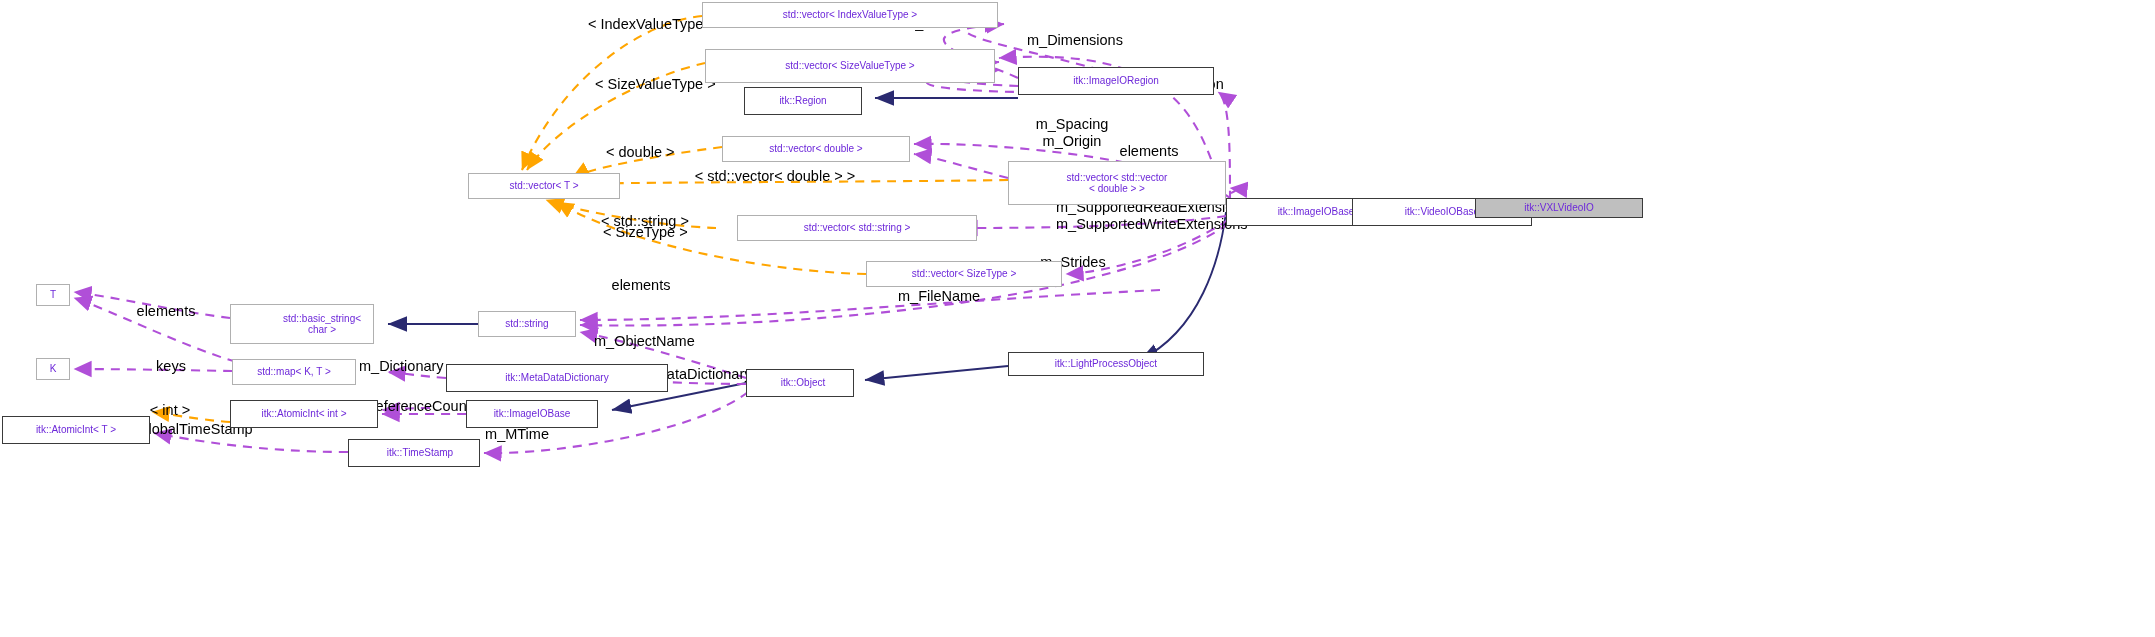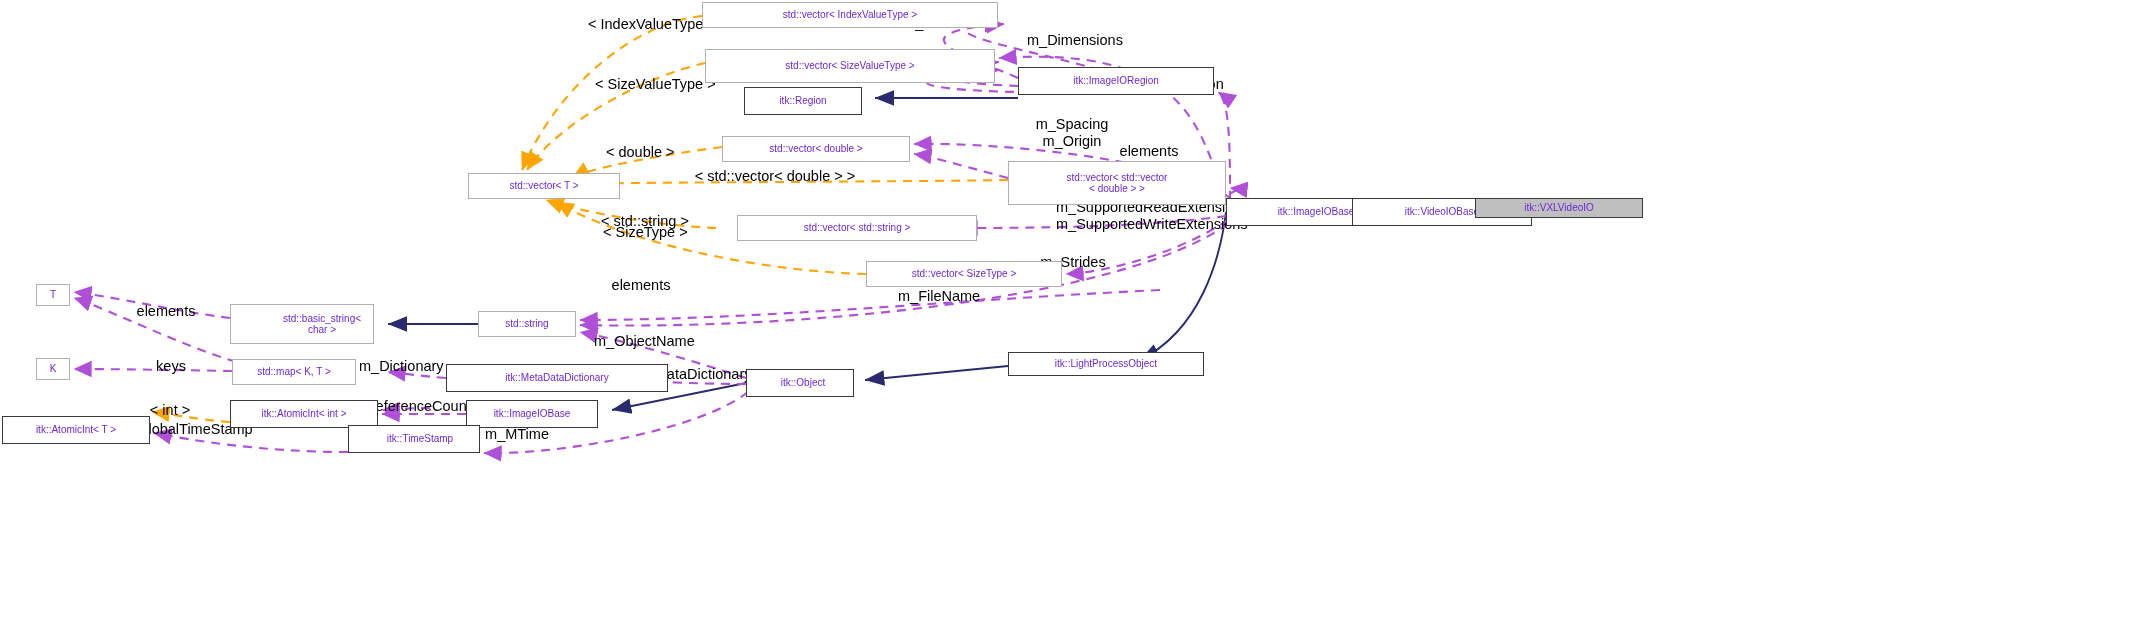--- a/index.html
+++ b/index.html
@@ -163,21 +163,21 @@
       <div class="node light" style="left: 478px; top: 311px; width: 98px; height: 26px;">std::string</div>
       <div class="node light" style="left: 36px; top: 284px; width: 34px; height: 22px;">T</div>
       <div class="node light" style="left: 36px; top: 358px; width: 34px; height: 22px;">K</div>
       <div class="node light" style="left: 232px; top: 359px; width: 124px; height: 26px; text-align: right;">std::map&lt; K, T &gt;</div>
       <div class="node solid" style="left: 446px; top: 364px; width: 222px; height: 28px;">itk::MetaDataDictionary</div>
       <div class="node solid" style="left: 746px; top: 369px; width: 108px; height: 28px; padding-left: 6px;">itk::Object</div>
       <div class="node solid" style="left: 1008px; top: 352px; width: 196px; height: 24px;">itk::LightProcessObject</div>
       <div class="node solid" style="left: 2px; top: 416px; width: 148px; height: 28px;">itk::AtomicInt&lt; T &gt;</div>
       <div class="node solid" style="left: 230px; top: 400px; width: 148px; height: 28px;">itk::AtomicInt&lt; int &gt;</div>
       <div class="node solid" style="left: 466px; top: 400px; width: 132px; height: 28px;">itk::ImageIOBase</div>
-      <div class="node solid" style="left: 348px; top: 425px; width: 132px; height: 28px; padding-left: 12px;">itk::TimeStamp</div>
+      <div class="node solid" style="left: 348px; top: 439px; width: 132px; height: 28px; padding-left: 12px;">itk::TimeStamp</div>
     </div>
   <div id="labels-layer">
       <div class="edge-label" style="left: 588px; top: 16px; width: 120px;">&lt; IndexValueType &gt;</div>
       <div class="edge-label" style="left: 901px; top: 15px; width: 60px;">m_Index</div>
       <div class="edge-label" style="left: 1027px; top: 32px; width: 92px;">m_Dimensions</div>
       <div class="edge-label" style="left: 908px; top: 54px; width: 50px;">m_Size</div>
       <div class="edge-label" style="left: 595px; top: 76px; width: 112px;">&lt; SizeValueType &gt;</div>
       <div class="edge-label" style="left: 1142px; top: 76px; width: 82px;">m_IORegion</div>
       <div class="edge-label" style="left: 1033px; top: 116px; width: 78px;">m_Spacing
 m_Origin</div>

